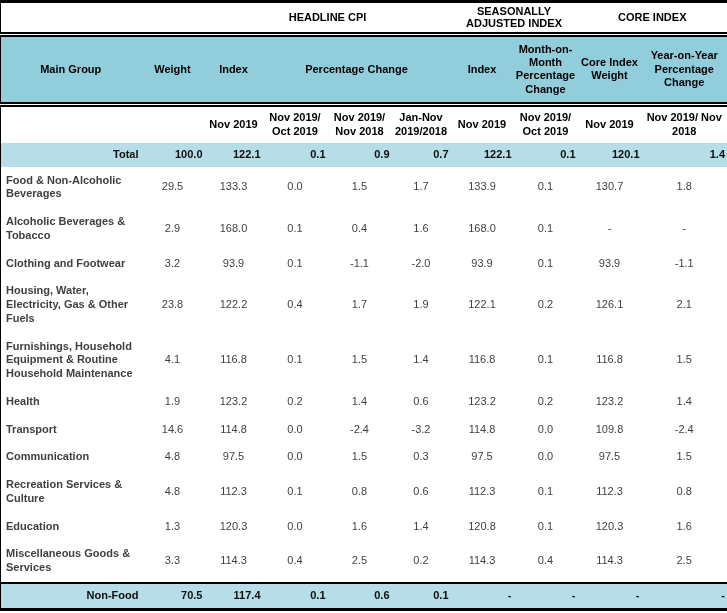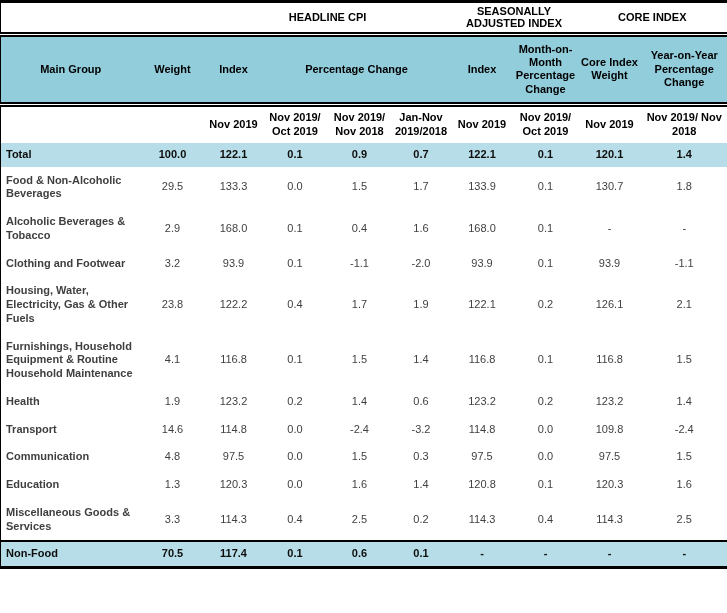--- a/index.html
+++ b/index.html
@@ -54,20 +54,21 @@
     color: #3f3f3f;
   }
   td.num { text-align: center; }
   td.lbl { text-align: left; padding-left: 5px; padding-right: 2px; font-weight: bold; }
   tr.hl td {
     background: #B7DEE8;
     font-weight: bold;
     color: #0d0d0d;
     padding-top: 5px;
     padding-bottom: 5px;
+    text-align: right;
   }
   tr.bt td { border-top: 2px solid #000; }
 </style>
 </head>
 <body>
 
 <table>
   <colgroup>
     <col style="width:140px">
     <col style="width:64px">
@@ -213,20 +214,32 @@
         <td class="num">97.5</td>
         <td class="num">0.0</td>
         <td class="num">1.5</td>
         <td class="num">0.3</td>
         <td class="num">97.5</td>
         <td class="num">0.0</td>
         <td class="num">97.5</td>
         <td class="num">1.5</td>
       </tr>
       <tr>
+        <td class="lbl">Recreation Services &amp; Culture</td>
+        <td class="num">4.8</td>
+        <td class="num">112.3</td>
+        <td class="num">0.1</td>
+        <td class="num">0.8</td>
+        <td class="num">0.6</td>
+        <td class="num">112.3</td>
+        <td class="num">0.1</td>
+        <td class="num">112.3</td>
+        <td class="num">0.8</td>
+      </tr>
+      <tr>
         <td class="lbl">Education</td>
         <td class="num">1.3</td>
         <td class="num">120.3</td>
         <td class="num">0.0</td>
         <td class="num">1.6</td>
         <td class="num">1.4</td>
         <td class="num">120.8</td>
         <td class="num">0.1</td>
         <td class="num">120.3</td>
         <td class="num">1.6</td>

